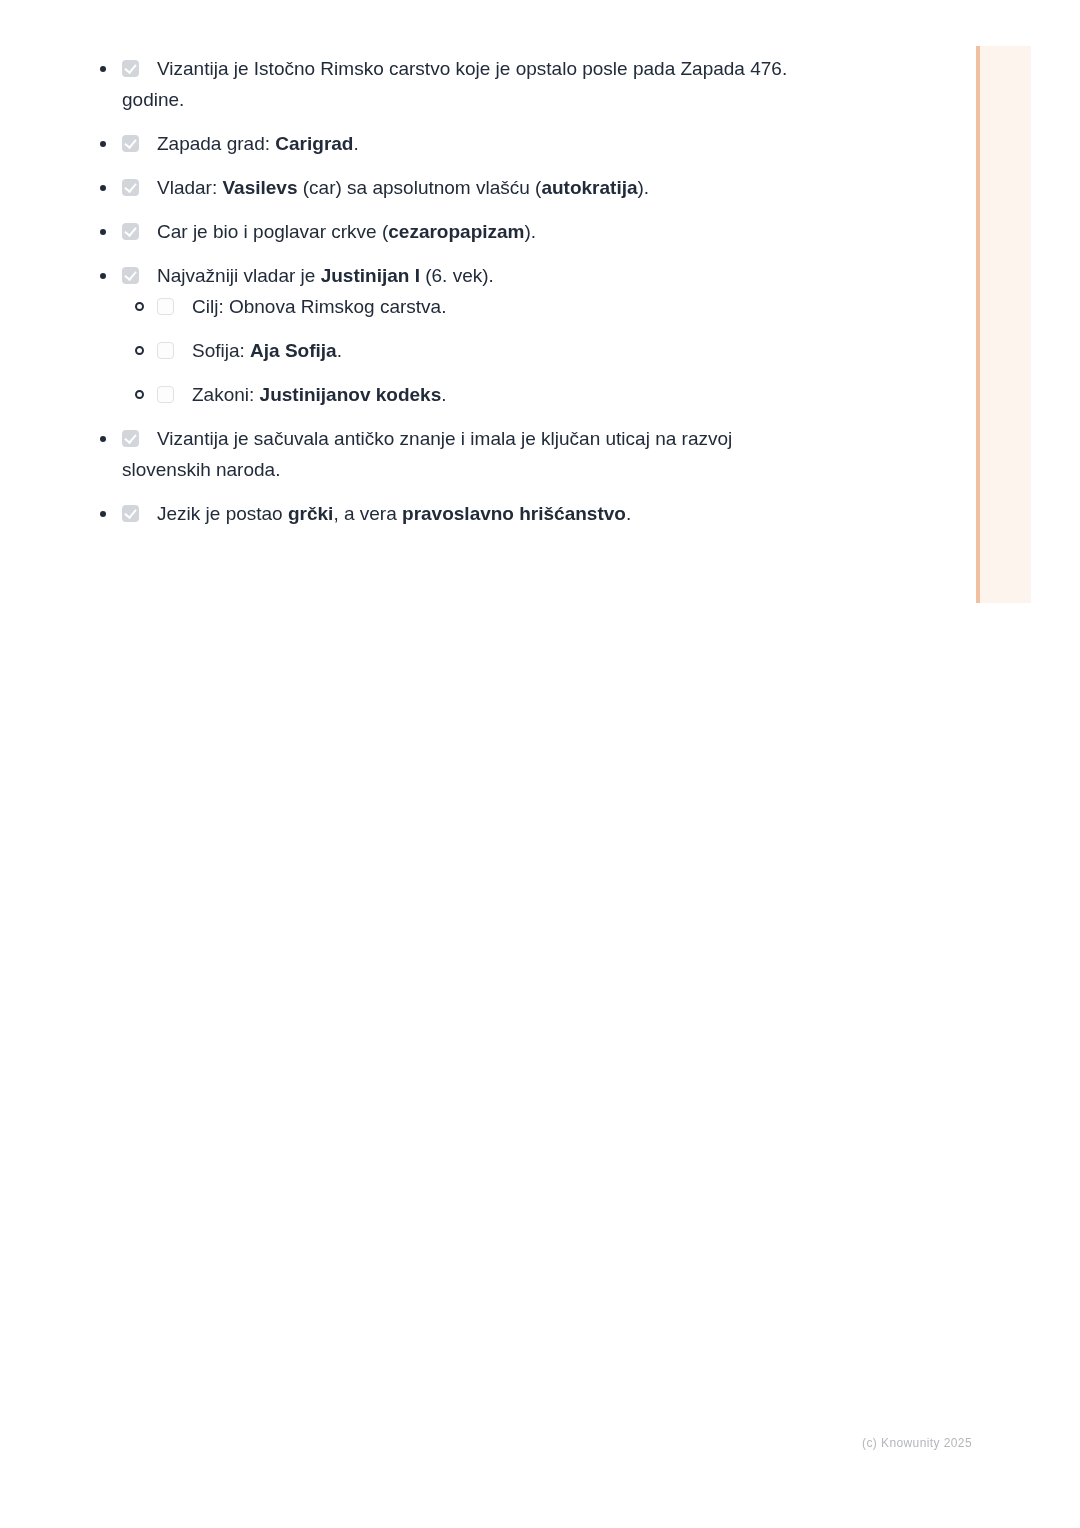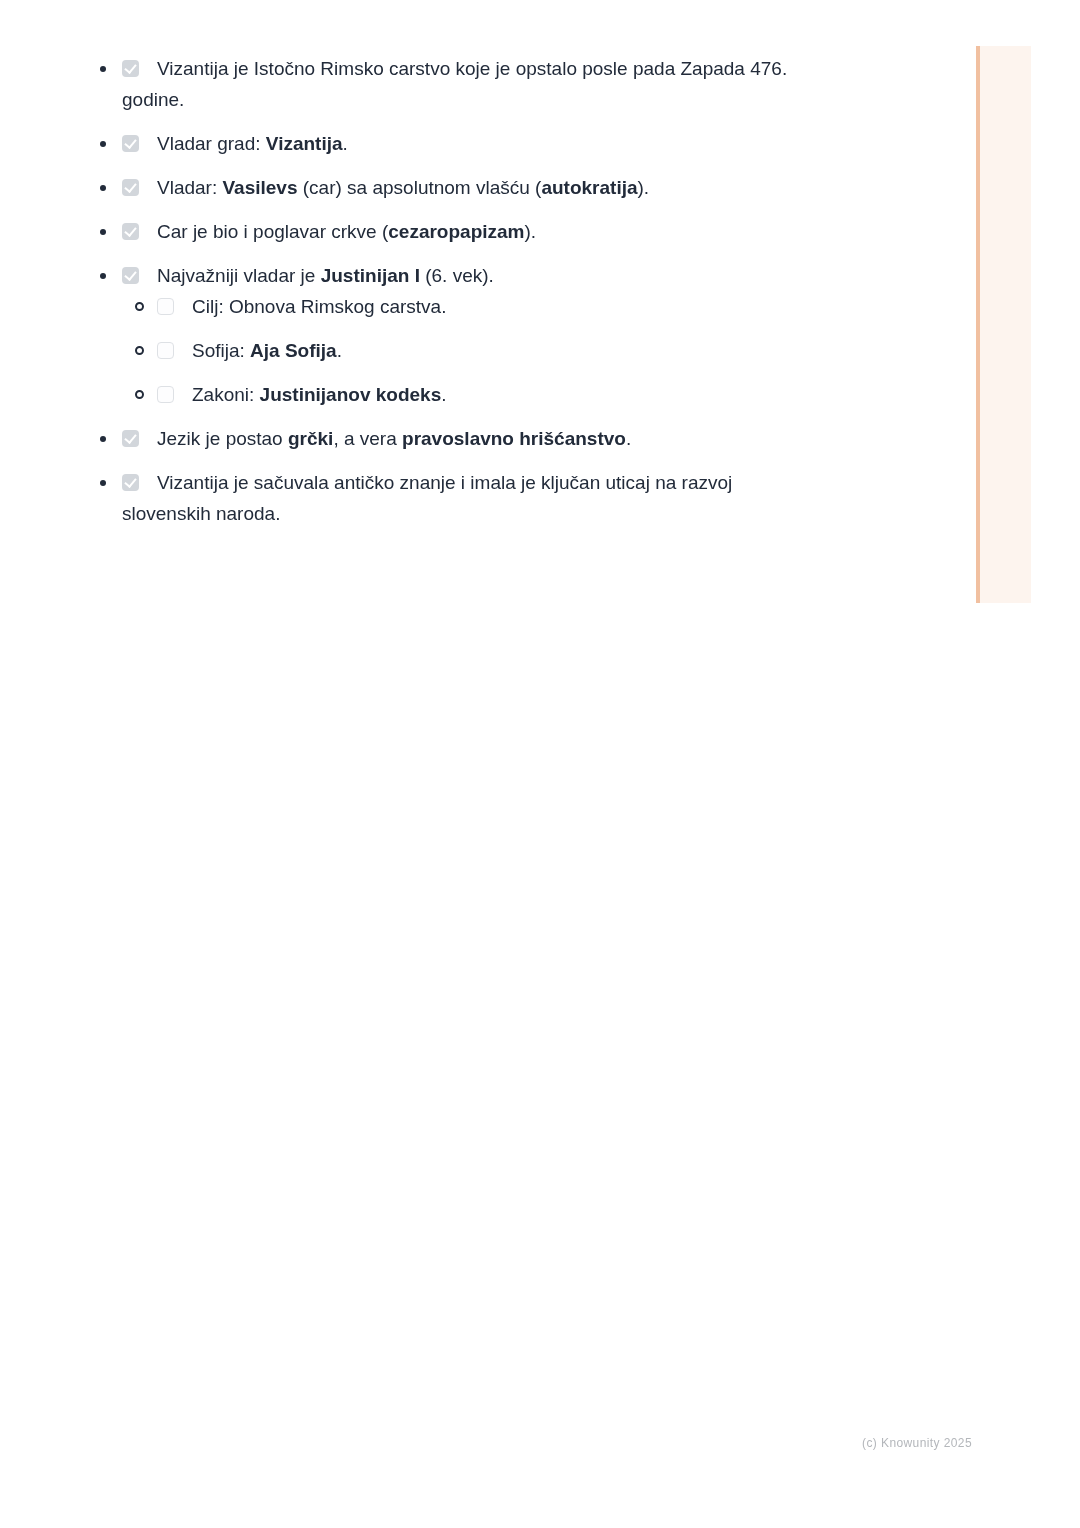--- a/index.html
+++ b/index.html
@@ -97,27 +97,27 @@
     color: var(--footer-text);
   }
 </style>
 </head>
 <body>
 
 <div class="page">
   <div class="content">
     <ul class="checklist" id="list">
         <li><span class="marker dot"></span><span class="cb checked"></span><span class="txt"><span>Vizantija je Istočno Rimsko carstvo koje je opstalo posle pada Zapada 476. godine.</span></span></li>
-        <li><span class="marker dot"></span><span class="cb checked"></span><span class="txt"><span>Vladar grad: </span><strong>Vizantija</strong><span>.</span></span></li>
+        <li><span class="marker dot"></span><span class="cb checked"></span><span class="txt"><span>Zapada grad: </span><strong>Carigrad</strong><span>.</span></span></li>
         <li><span class="marker dot"></span><span class="cb checked"></span><span class="txt"><span>Vladar: </span><strong>Vasilevs</strong><span> (car) sa apsolutnom vlašću (</span><strong>autokratija</strong><span>).</span></span></li>
         <li><span class="marker dot"></span><span class="cb checked"></span><span class="txt"><span>Car je bio i poglavar crkve (</span><strong>cezaropapizam</strong><span>).</span></span></li>
         <li><span class="marker dot"></span><span class="cb checked"></span><span class="txt"><span>Najvažniji vladar je </span><strong>Justinijan I</strong><span> (6. vek).</span></span><ul class="sub">
             <li><span class="marker ring"></span><span class="cb unchecked"></span><span class="txt"><span>Cilj: Obnova Rimskog carstva.</span></span></li>
             <li><span class="marker ring"></span><span class="cb unchecked"></span><span class="txt"><span>Sofija: </span><strong>Aja Sofija</strong><span>.</span></span></li>
             <li><span class="marker ring"></span><span class="cb unchecked"></span><span class="txt"><span>Zakoni: </span><strong>Justinijanov kodeks</strong><span>.</span></span></li>
           </ul></li>
+        <li><span class="marker dot"></span><span class="cb checked"></span><span class="txt"><span>Vizantija je sačuvala antičko znanje i imala je ključan uticaj na razvoj slovenskih naroda.</span></span></li>
         <li><span class="marker dot"></span><span class="cb checked"></span><span class="txt"><span>Jezik je postao </span><strong>grčki</strong><span>, a vera </span><strong>pravoslavno hrišćanstvo</strong><span>.</span></span></li>
-        <li><span class="marker dot"></span><span class="cb checked"></span><span class="txt"><span>Vizantija je sačuvala antičko znanje i imala je ključan uticaj na razvoj slovenskih naroda.</span></span></li>
       </ul>
   </div>
   <div class="side-bar"></div>
   <div class="footer">(c) Knowunity 2025</div>
 </div>
 
 </body></html>

